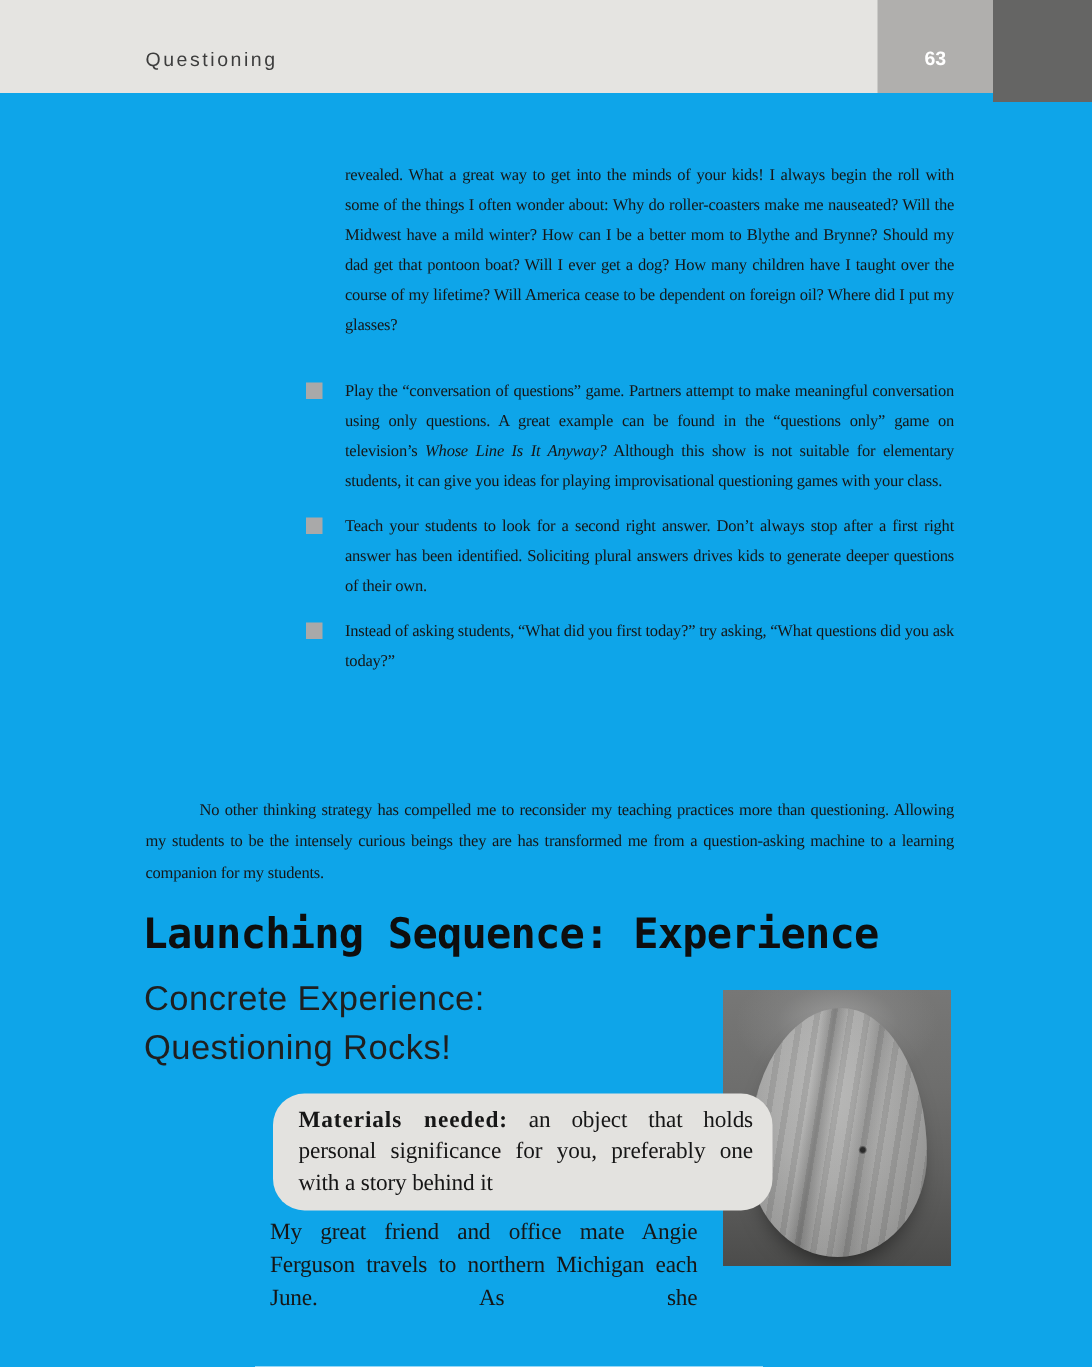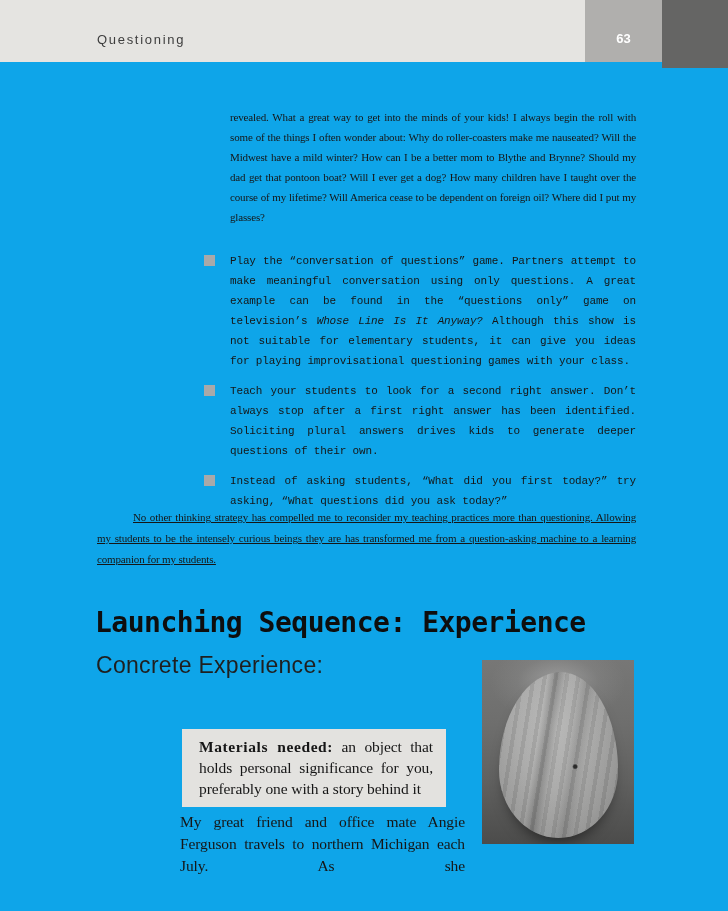--- a/index.html
+++ b/index.html
@@ -55,50 +55,49 @@
   }
   .bullet-list{
     position:absolute;left:204px;top:251px;width:432px;
   }
   .bullet-item{display:flex;margin-bottom:10px;}
   .bullet-square{
     flex:none;width:11px;height:11px;
     background:#a9a9a9;
     margin:4px 15px 0 0;
   }
-  .bullet-text{width:406px;font-family:Liberation Mono, monospace;}
+  .bullet-text{width:406px;}
   .closing-paragraph{
-    position:absolute;left:97px;top:507px;width:539px;
+    position:absolute;left:97px;top:530px;width:539px;
     line-height:21px;
     text-indent:36px;
-    text-decoration:underline;
   }
 
   
   .section-heading{
     position:absolute;left:95px;top:606px;
     font-family:"DejaVu Sans Mono", monospace;
     font-weight:bold;font-size:28px;letter-spacing:-0.5px;
     color:#0e0e0e;white-space:nowrap;
   }
   .subsection-heading{
     position:absolute;left:96px;top:649px;
     font-family:"Liberation Sans", sans-serif;
     font-weight:400;font-size:23px;line-height:33px;
     letter-spacing:0.3px;color:#1f1f1f;
   }
 
   
   .materials-box{
-    position:absolute;left:182px;top:729px;width:264px;
+    position:absolute;left:182px;top:729px;width:333px;
     box-sizing:border-box;
     background:#e3e2df;
     padding:7px 13px 8px 17px;
     font-size:15.5px;line-height:21px;
-    text-align:justify;letter-spacing:-0.1px;
+    text-align:justify;letter-spacing:-0.1px;border-radius:21px;
   }
   .materials-label{font-weight:bold;letter-spacing:0.6px;}
 
   
   .final-paragraph{
     position:absolute;left:180px;top:811px;width:285px;
     font-size:15.5px;line-height:22px;
     letter-spacing:-0.1px;
     text-align:justify;text-align-last:justify;
   }
@@ -157,23 +156,24 @@
     </div>
 
   </div>
 
   <div class="serif-block closing-paragraph">No other thinking strategy has compelled me to reconsider my teaching practices more than questioning. Allowing my students to be the intensely curious beings they are has transformed me from a question-asking machine to a learning companion for my students.</div>
 
   <h1 class="section-heading" style="margin:0">Launching Sequence: Experience</h1>
 
   <div class="subsection-heading">
     <div>Concrete Experience:</div>
+    <div>Questioning Rocks!</div>
   </div>
 
   <div class="rock-photo">
     <div class="rock-shape"></div>
   </div>
 
   <div class="materials-box"><span class="materials-label">Materials needed:</span><span> an object that holds personal significance for you, preferably one with a story behind it</span></div>
 
-  <div class="final-paragraph">My great friend and office mate Angie Ferguson travels to northern Michigan each July. As she</div>
+  <div class="final-paragraph">My great friend and office mate Angie Ferguson travels to northern Michigan each June. As she</div>
 
 </div>
 
 </body></html>

